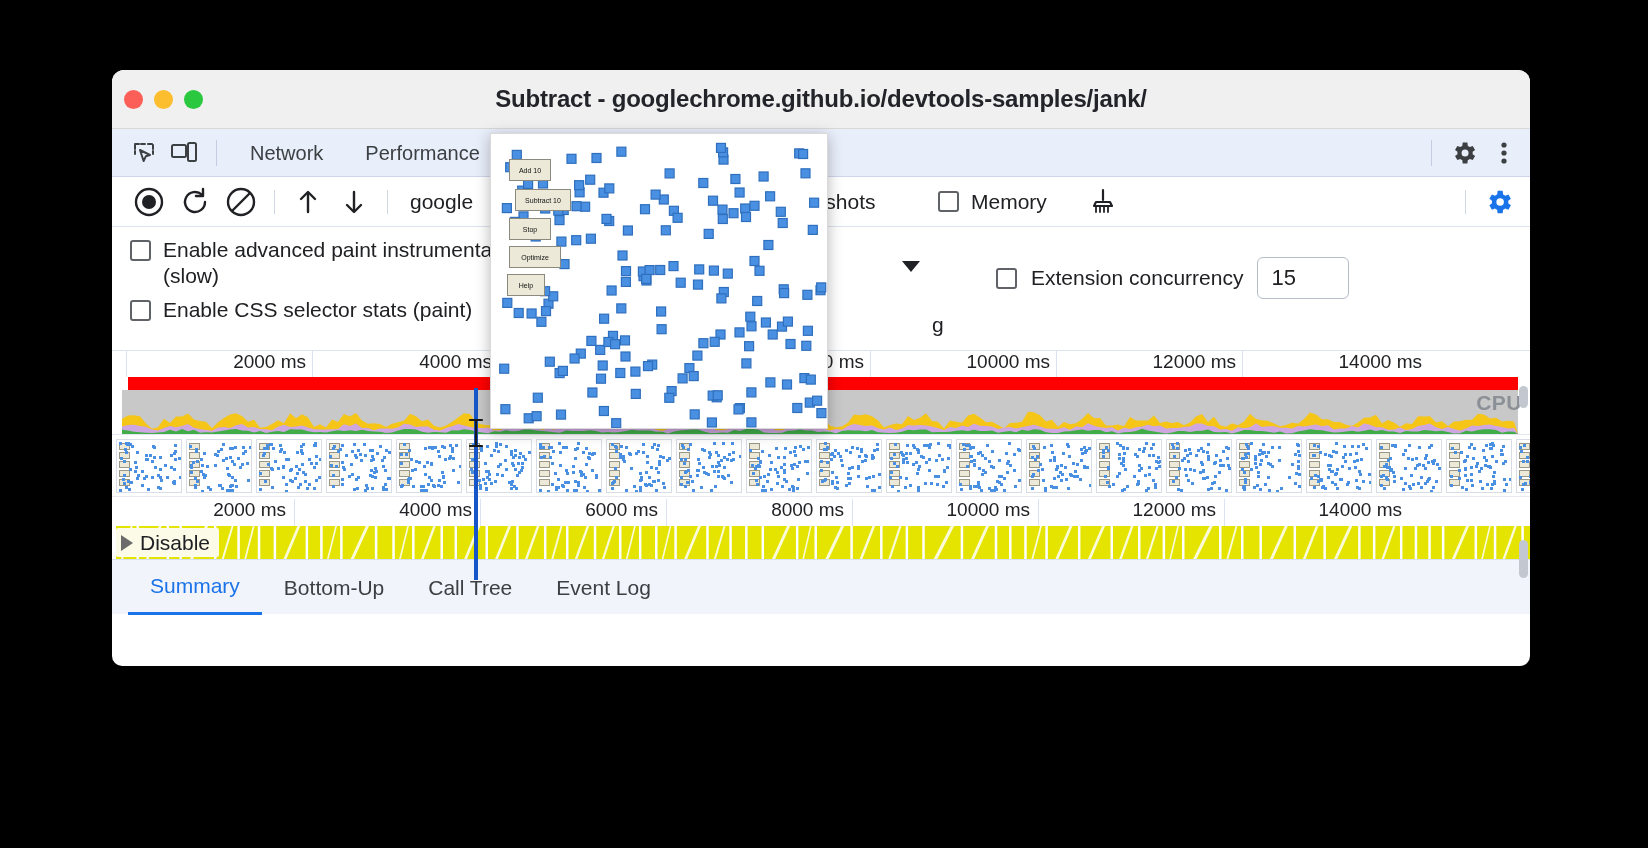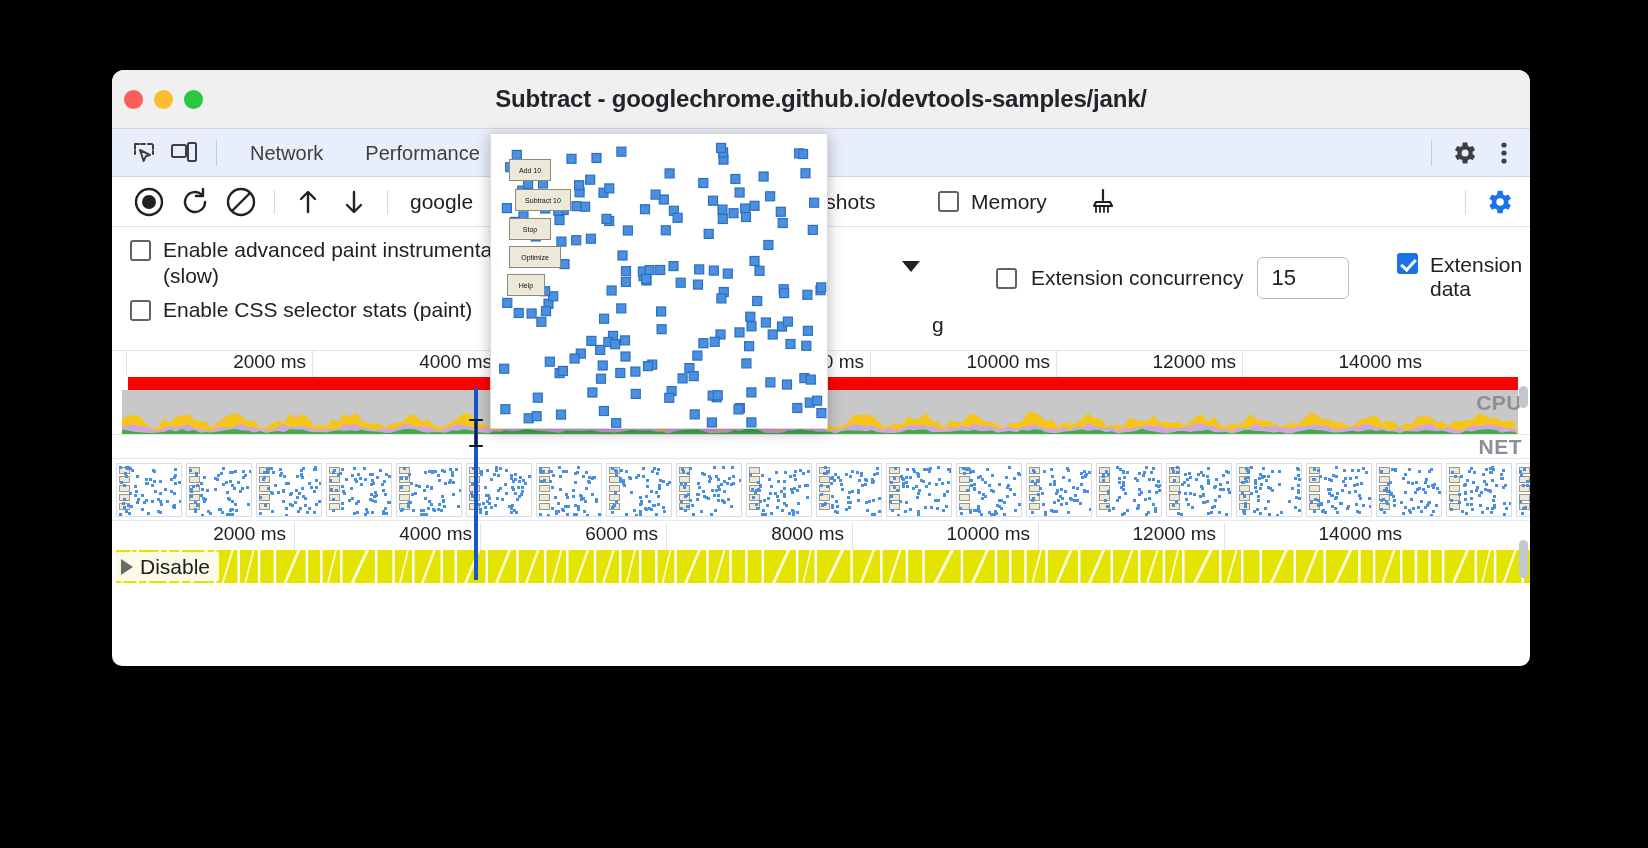--- a/index.html
+++ b/index.html
@@ -313,24 +313,20 @@
       <div class="settings-mid">
         <div class="caret"></div>
       </div>
 
       <div class="hc-group">
         <div class="cbox"></div>
         <div class="cb-label">Extension concurrency</div>
         <div class="num-input">15</div>
       </div>
 
-      <div class="ext-group">
-        <div class="cbox checked"></div>
-        <div class="ext-label">Extension data</div>
-      </div>
 
       <div class="gpu-text">g</div>
     </div>
 
     <div class="overview">
       <div class="ov-ruler" id="ovRuler">
           <div class="tick" style="left: 14px; width: 186px;">2000 ms</div>
           <div class="tick" style="left: 200px; width: 186px;">4000 ms</div>
           <div class="tick" style="left: 386px; width: 186px;">6000 ms</div>
           <div class="tick" style="left: 572px; width: 186px;">8000 ms</div>
@@ -341,23 +337,20 @@
 
       <div class="ov-redbar"></div>
       <div class="ov-cpu">
         <svg id="cpuSvg" width="1418" height="44" viewBox="0 0 1418 44" preserveAspectRatio="none">
             <rect x="10" y="0" width="1396" height="44" fill="#c8c8c8"></rect>
             <path d="M10,44 L10,28.8 L16,25.6 L22,25.3 L28,26.3 L34,33.4 L40,38.8 L46,37.2 L52,28.8 L58,32.9 L64,26.4 L70,26.4 L76,23.4 L82,29.4 L88,31.0 L94,31.7 L100,38.3 L106,32.3 L112,28.0 L118,24.6 L124,23.3 L130,26.0 L136,31.7 L142,29.8 L148,37.8 L154,37.0 L160,34.0 L166,30.3 L172,33.2 L178,23.2 L184,28.2 L190,24.3 L196,27.6 L202,36.9 L208,34.2 L214,37.5 L220,29.5 L226,32.0 L232,24.1 L238,26.5 L244,23.0 L250,30.4 L256,33.7 L262,33.2 L268,34.0 L274,36.9 L280,33.8 L286,32.2 L292,30.7 L298,23.8 L304,26.2 L310,31.2 L316,29.5 L322,35.7 L328,37.6 L334,35.5 L340,32.1 L346,27.5 L352,23.2 L358,23.9 L364,32.6 L370,34.4 L376,35.3 L382,34.6 L388,32.4 L394,33.6 L400,30.6 L406,25.5 L412,27.0 L418,25.7 L424,27.9 L430,29.8 L436,35.2 L442,38.2 L448,28.9 L454,27.0 L460,24.4 L466,26.0 L472,26.2 L478,25.0 L484,35.0 L490,30.3 L496,38.8 L502,29.8 L508,35.2 L514,31.0 L520,23.1 L526,27.9 L532,30.5 L538,28.3 L544,37.3 L550,33.7 L556,36.6 L562,34.1 L568,29.6 L574,24.5 L580,25.9 L586,22.7 L592,25.2 L598,30.2 L604,37.3 L610,34.4 L616,35.6 L622,30.6 L628,23.4 L634,28.4 L640,27.9 L646,32.7 L652,34.4 L658,36.9 L664,35.2 L670,35.4 L676,28.3 L682,31.5 L688,30.6 L694,27.4 L700,27.0 L706,32.6 L712,28.7 L718,35.8 L724,37.3 L730,36.6 L736,32.5 L742,24.6 L748,25.3 L754,24.2 L760,26.3 L766,30.6 L772,37.6 L778,35.1 L784,33.6 L790,34.3 L796,26.0 L802,30.0 L808,27.7 L814,23.2 L820,31.1 L826,31.8 L832,38.6 L838,30.4 L844,31.8 L850,32.7 L856,25.4 L862,23.8 L868,27.4 L874,32.3 L880,31.7 L886,35.0 L892,38.2 L898,33.1 L904,32.8 L910,31.7 L916,21.8 L922,22.2 L928,25.3 L934,31.4 L940,29.7 L946,36.8 L952,32.0 L958,34.3 L964,33.2 L970,28.9 L976,23.0 L982,28.3 L988,28.1 L994,35.5 L1000,35.4 L1006,34.4 L1012,36.2 L1018,27.1 L1024,30.6 L1030,30.6 L1036,30.4 L1042,25.4 L1048,33.0 L1054,31.5 L1060,33.0 L1066,32.0 L1072,35.2 L1078,32.4 L1084,26.6 L1090,23.9 L1096,31.9 L1102,26.7 L1108,35.2 L1114,36.7 L1120,33.3 L1126,35.3 L1132,31.4 L1138,23.8 L1144,28.9 L1150,30.3 L1156,30.7 L1162,33.6 L1168,36.3 L1174,34.9 L1180,32.7 L1186,33.5 L1192,28.9 L1198,22.4 L1204,24.4 L1210,29.2 L1216,29.2 L1222,32.1 L1228,32.0 L1234,34.8 L1240,35.7 L1246,32.6 L1252,27.7 L1258,27.5 L1264,24.7 L1270,33.5 L1276,30.1 L1282,32.4 L1288,36.8 L1294,33.2 L1300,34.1 L1306,26.3 L1312,26.4 L1318,26.3 L1324,32.4 L1330,31.3 L1336,36.0 L1342,31.4 L1348,31.2 L1354,29.7 L1360,29.7 L1366,23.7 L1372,24.4 L1378,28.5 L1384,27.7 L1390,31.6 L1396,30.7 L1402,31.4 L1406,44 Z" fill="#f5c518"></path>
             <path d="M10,44 L10,36.5 L16,35.1 L22,34.7 L28,36.1 L34,36.8 L40,39.6 L46,40.5 L52,38.0 L58,36.1 L64,37.2 L70,36.0 L76,33.9 L82,37.7 L88,39.1 L94,40.0 L100,40.8 L106,37.6 L112,37.1 L118,37.9 L124,35.3 L130,34.1 L136,37.6 L142,37.1 L148,39.1 L154,39.3 L160,40.2 L166,36.8 L172,34.8 L178,37.0 L184,36.6 L190,35.5 L196,37.6 L202,39.3 L208,39.5 L214,39.4 L220,39.2 L226,39.0 L232,34.2 L238,35.9 L244,33.4 L250,37.9 L256,38.0 L262,40.2 L268,38.4 L274,38.6 L280,38.7 L286,37.5 L292,33.8 L298,34.4 L304,37.0 L310,36.5 L316,36.5 L322,39.7 L328,40.4 L334,38.1 L340,36.2 L346,34.1 L352,35.5 L358,36.9 L364,37.8 L370,38.1 L376,37.4 L382,40.3 L388,40.3 L394,37.7 L400,35.6 L406,35.9 L412,36.5 L418,35.3 L424,35.8 L430,40.1 L436,38.3 L442,39.7 L448,36.4 L454,35.4 L460,36.6 L466,34.0 L472,36.1 L478,34.5 L484,38.7 L490,37.8 L496,37.7 L502,38.7 L508,38.9 L514,36.6 L520,33.5 L526,36.2 L532,35.0 L538,36.4 L544,39.7 L550,40.9 L556,39.0 L562,38.5 L568,37.5 L574,36.0 L580,34.3 L586,33.6 L592,36.7 L598,36.5 L604,40.0 L610,40.2 L616,39.3 L622,38.0 L628,36.4 L634,34.2 L640,35.1 L646,36.0 L652,36.2 L658,37.1 L664,40.2 L670,40.3 L676,37.9 L682,35.6 L688,36.6 L694,35.4 L700,34.5 L706,35.7 L712,38.8 L718,40.5 L724,39.0 L730,39.8 L736,36.1 L742,33.9 L748,35.0 L754,36.1 L760,35.6 L766,38.2 L772,39.4 L778,37.6 L784,40.1 L790,38.4 L796,35.2 L802,35.5 L808,35.0 L814,35.4 L820,36.4 L826,38.3 L832,39.9 L838,36.9 L844,37.9 L850,35.4 L856,37.0 L862,33.7 L868,35.8 L874,36.1 L880,36.6 L886,38.9 L892,37.8 L898,37.0 L904,38.5 L910,37.2 L916,36.0 L922,34.8 L928,36.6 L934,38.5 L940,38.8 L946,38.9 L952,37.3 L958,39.7 L964,36.6 L970,37.3 L976,33.2 L982,35.7 L988,37.2 L994,38.1 L1000,37.2 L1006,40.6 L1012,37.8 L1018,38.9 L1024,37.3 L1030,36.4 L1036,34.7 L1042,36.2 L1048,35.4 L1054,38.4 L1060,37.9 L1066,38.0 L1072,37.1 L1078,36.4 L1084,33.4 L1090,33.4 L1096,36.0 L1102,36.2 L1108,39.6 L1114,39.1 L1120,40.7 L1126,37.2 L1132,38.3 L1138,37.2 L1144,33.4 L1150,36.9 L1156,36.3 L1162,36.3 L1168,37.8 L1174,37.8 L1180,38.6 L1186,35.9 L1192,36.4 L1198,35.4 L1204,34.5 L1210,36.3 L1216,35.3 L1222,39.6 L1228,38.6 L1234,38.4 L1240,36.0 L1246,37.5 L1252,33.6 L1258,34.8 L1264,37.3 L1270,37.3 L1276,39.7 L1282,39.5 L1288,37.4 L1294,40.0 L1300,39.0 L1306,36.1 L1312,34.9 L1318,33.5 L1324,37.2 L1330,39.1 L1336,36.9 L1342,38.9 L1348,40.4 L1354,38.6 L1360,35.5 L1366,36.1 L1372,35.0 L1378,34.4 L1384,36.1 L1390,37.1 L1396,38.5 L1402,38.0 L1406,44 Z" fill="#cfa7e0"></path>
             <path d="M10,44 L10,39.7 L16,40.5 L22,41.7 L28,42.3 L34,42.7 L40,43.0 L46,42.4 L52,41.9 L58,39.8 L64,41.4 L70,38.9 L76,41.2 L82,39.8 L88,42.8 L94,42.3 L100,42.4 L106,41.5 L112,40.6 L118,39.5 L124,39.0 L130,40.6 L136,40.8 L142,42.4 L148,41.0 L154,43.1 L160,41.7 L166,40.9 L172,41.9 L178,39.3 L184,39.4 L190,39.6 L196,41.2 L202,42.3 L208,42.0 L214,42.5 L220,41.3 L226,40.2 L232,41.0 L238,40.2 L244,40.9 L250,39.7 L256,41.1 L262,41.6 L268,41.8 L274,42.9 L280,42.4 L286,40.4 L292,39.0 L298,38.9 L304,39.5 L310,41.7 L316,42.8 L322,42.1 L328,42.3 L334,42.8 L340,40.2 L346,40.5 L352,39.3 L358,39.9 L364,41.5 L370,42.6 L376,43.2 L382,41.3 L388,41.8 L394,40.3 L400,41.3 L406,40.9 L412,39.5 L418,39.5 L424,40.5 L430,40.9 L436,41.4 L442,42.3 L448,42.8 L454,40.6 L460,41.0 L466,40.9 L472,41.1 L478,40.2 L484,41.1 L490,42.4 L496,42.0 L502,42.6 L508,42.0 L514,41.0 L520,39.8 L526,40.5 L532,40.5 L538,40.5 L544,41.7 L550,41.7 L556,43.4 L562,41.6 L568,40.5 L574,39.9 L580,39.5 L586,39.4 L592,41.5 L598,43.0 L604,42.9 L610,42.5 L616,42.8 L622,40.0 L628,41.0 L634,39.1 L640,39.0 L646,39.6 L652,42.6 L658,42.9 L664,42.9 L670,42.7 L676,40.8 L682,40.4 L688,39.5 L694,40.4 L700,40.4 L706,42.0 L712,41.5 L718,41.8 L724,43.3 L730,41.0 L736,40.3 L742,40.5 L748,40.4 L754,41.3 L760,40.0 L766,42.2 L772,42.7 L778,42.9 L784,42.8 L790,41.7 L796,39.7 L802,40.3 L808,39.6 L814,39.4 L820,42.2 L826,42.1 L832,42.0 L838,41.8 L844,40.8 L850,40.2 L856,41.1 L862,39.7 L868,40.9 L874,41.0 L880,40.6 L886,42.8 L892,41.8 L898,41.1 L904,42.3 L910,39.8 L916,40.8 L922,39.2 L928,39.8 L934,42.3 L940,43.0 L946,43.1 L952,41.5 L958,41.2 L964,40.3 L970,39.6 L976,40.7 L982,40.1 L988,40.0 L994,42.3 L1000,41.3 L1006,43.4 L1012,42.2 L1018,42.0 L1024,41.0 L1030,38.8 L1036,40.6 L1042,41.6 L1048,42.5 L1054,43.4 L1060,42.4 L1066,41.0 L1072,41.0 L1078,41.9 L1084,41.1 L1090,40.8 L1096,39.5 L1102,42.1 L1108,42.3 L1114,42.0 L1120,43.6 L1126,41.9 L1132,40.0 L1138,39.9 L1144,41.1 L1150,40.9 L1156,41.7 L1162,42.8 L1168,41.6 L1174,43.5 L1180,43.3 L1186,41.4 L1192,40.4 L1198,39.3 L1204,40.1 L1210,40.3 L1216,41.6 L1222,42.6 L1228,42.3 L1234,41.6 L1240,40.7 L1246,41.8 L1252,40.8 L1258,39.5 L1264,40.9 L1270,40.1 L1276,41.4 L1282,41.4 L1288,43.0 L1294,41.1 L1300,41.4 L1306,41.5 L1312,40.0 L1318,40.6 L1324,41.3 L1330,40.8 L1336,42.1 L1342,43.6 L1348,43.3 L1354,40.7 L1360,41.4 L1366,39.9 L1372,39.3 L1378,39.2 L1384,40.1 L1390,42.8 L1396,41.4 L1402,41.8 L1406,44 Z" fill="#41ad49"></path>
           </svg>
         <div class="ov-label" style="top: 1px;">CPU</div>
-      </div>
-      <div class="ov-net">
-        <div class="ov-label" style="top: 0px;">NET</div>
       </div>
       <div class="filmstrip" id="filmstrip">
           <div class="frame-thumb">
             <div style="position:absolute;left:2px;top:3px;width:11px;height:7px;background:#ece9d8;border:1px solid #9a9787;"></div>
             <div style="position:absolute;left:2px;top:12px;width:11px;height:7px;background:#ece9d8;border:1px solid #9a9787;"></div>
             <div style="position:absolute;left:2px;top:21px;width:11px;height:7px;background:#ece9d8;border:1px solid #9a9787;"></div>
             <div style="position:absolute;left:2px;top:30px;width:11px;height:7px;background:#ece9d8;border:1px solid #9a9787;"></div>
             <div style="position:absolute;left:2px;top:39px;width:11px;height:7px;background:#ece9d8;border:1px solid #9a9787;"></div>
             <div style="position:absolute;left:36px;top:16px;width:3px;height:3px;background:#4a90e2;"></div>
             <div style="position:absolute;left:43px;top:39px;width:3px;height:3px;background:#4a90e2;"></div>
@@ -1869,20 +1862,26 @@
           <path d="M1390.556365753317,33 L1402.3360154076645,0 L1404.8423238447597,0 L1393.0626741904123,33 Z" fill="#ffffff" opacity="0.85"></path>
           <rect x="1411.8536790315309" y="0" width="24.326173550601197" height="33" fill="#e4e400"></rect>
           <path d="M1417.9352224191812,33 L1429.3685239879637,0 L1431.8011413430238,0 L1420.3678397742412,33 Z" fill="#ffffff" opacity="0.85"></path>
         </svg>
       <div class="frames-badge">
         <div class="tri"></div>
         <span>Disable</span>
       </div>
     </div>
 
+    <div class="bottabs">
+      <div class="bottab active">Summary</div>
+      <div class="bottab">Bottom-Up</div>
+      <div class="bottab">Call Tree</div>
+      <div class="bottab">Event Log</div>
+    </div>
 
     <div class="playhead" style="left:362px; top:318px; height:140px;"></div>
     <div class="playhead" style="left:362px; top:400px; height:110px;"></div>
     <div class="ph-handle" style="left:356px; top:348px;">
       <svg width="16" height="30" viewBox="0 0 16 30">
         <path d="M2 2h12M8 2v26M2 28h12" stroke="#1a1a1a" stroke-width="2.2" stroke-linecap="round" fill="none"></path>
       </svg>
     </div>
 
     <div class="scroll-v" style="top:316px; height:22px;"></div>

